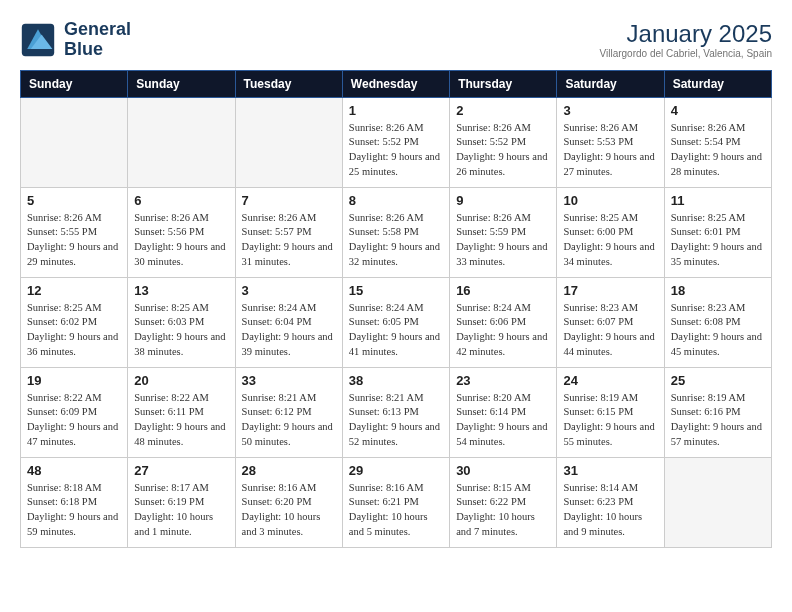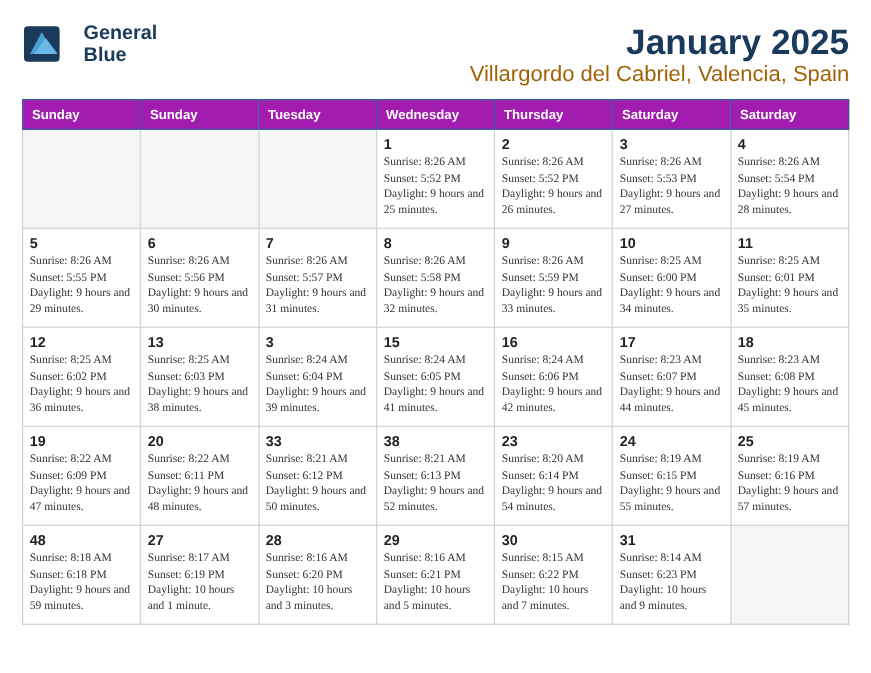--- a/index.html
+++ b/index.html
@@ -12,51 +12,51 @@
     }
     .header {
       display: flex;
       justify-content: space-between;
       align-items: flex-start;
       margin-bottom: 10px;
     }
     .logo {
       display: flex;
       align-items: center;
-      gap: 20px;
+      gap: 8px;
     }
     .logo-text {
       font-size: 18px;
       font-weight: bold;
       color: #1a3a5c;
       line-height: 1.1;
     }
     .logo-icon {
       width: 36px;
       height: 36px;
     }
     .title-block {
       text-align: right;
     }
     .month-title {
-      font-size: 32px;
-      font-weight: bold;
+      font-size: 24px;
+      font-weight: normal;
       color: #1a3a5c;
     }
     .location {
-      font-size: 20px;
-      color: #a16207;
+      font-size: 10px;
+      color: #737373;
     }
     .calendar {
       width: 100%;
       border-collapse: collapse;
       font-size: 11px;
     }
     .calendar th {
-      background: #a21caf;
+      background: #0f172a;
       color: #fff;
       text-align: left;
       padding: 6px 8px;
       font-size: 12px;
       border: 1px solid #2a5898;
     }
     .calendar td {
       border: 1px solid #ccc;
       vertical-align: top;
       padding: 5px 6px;

